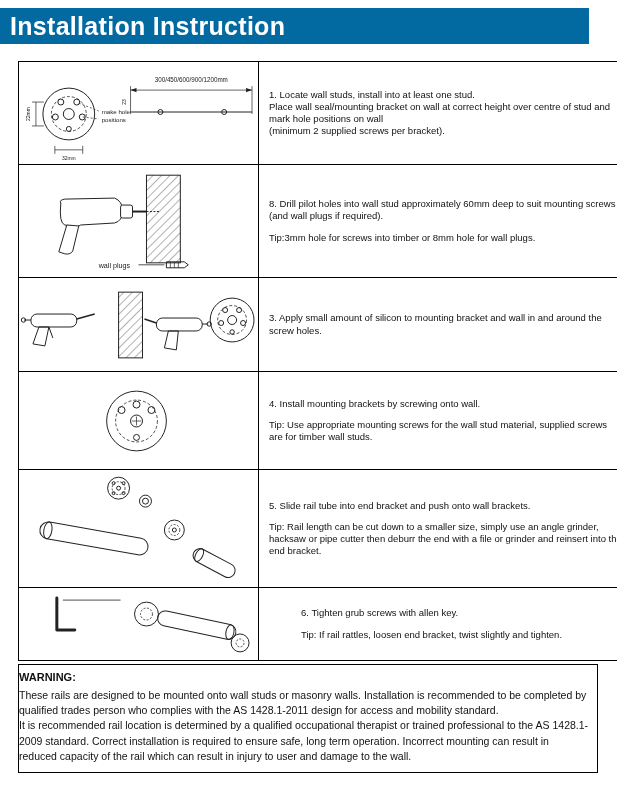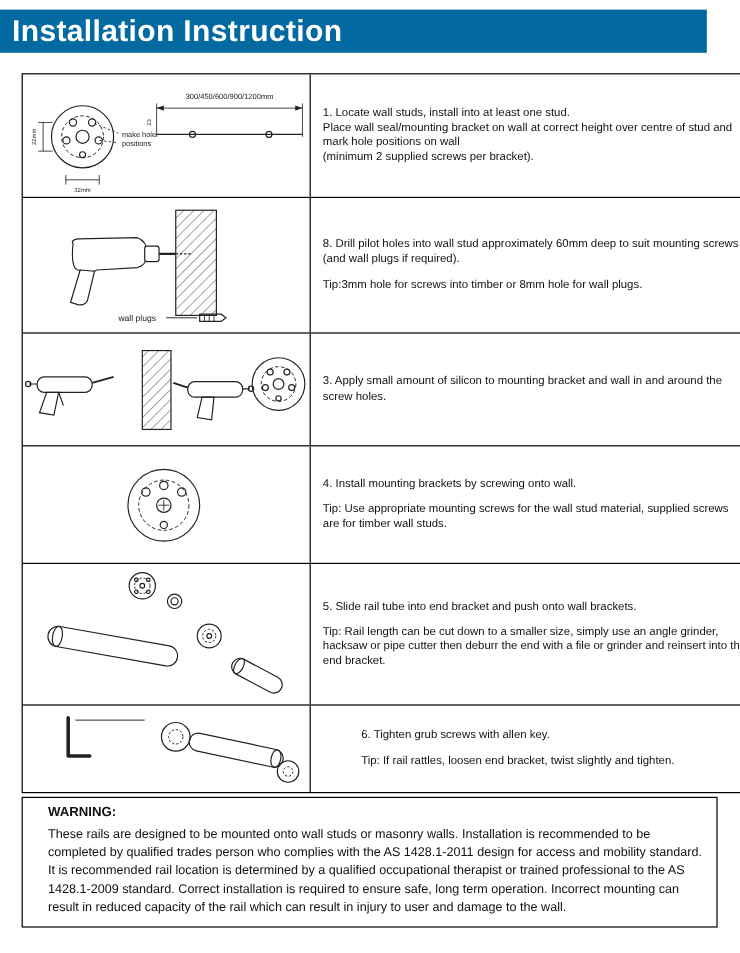--- a/index.html
+++ b/index.html
@@ -35,21 +35,21 @@
   .row-1 { height:103px; }
   .row-2 { height:113px; }
   .row-3 { height:94px; }
   .row-4 { height:98px; }
   .row-5 { height:118px; }
   .row-6 { height:72px;gap:32px; }
 
   .warning-box {
     margin:3px 0 0 18px; width:580px;
     border:1px solid #000; background:#fff;
-    padding:5px 8px 8px 21px;
+    padding:5px 8px 8px 0;
     font-size:10.5px; line-height:1.45;
   }
   .warning-title { font-weight:bold; font-size:11px; margin-bottom:2px; }
   .warning-box p { margin:0; }
 
   svg text { font-family:"Liberation Sans", sans-serif; }
 </style>
 </head>
 <body>
 

